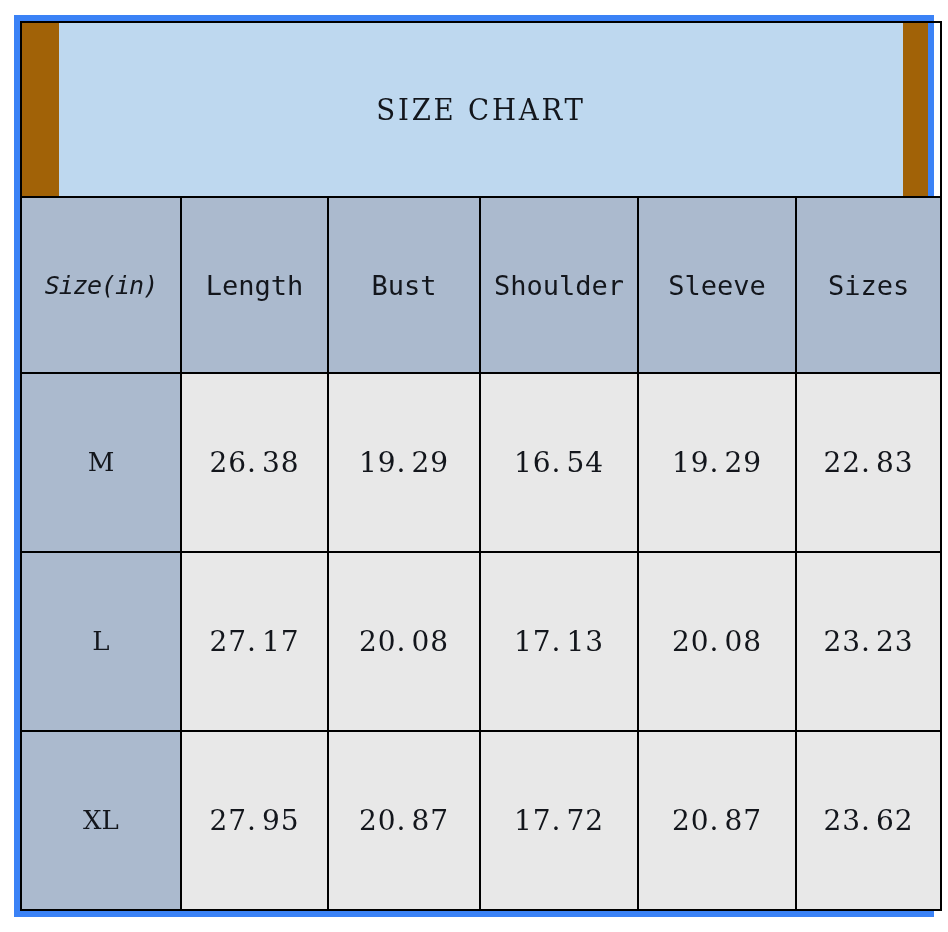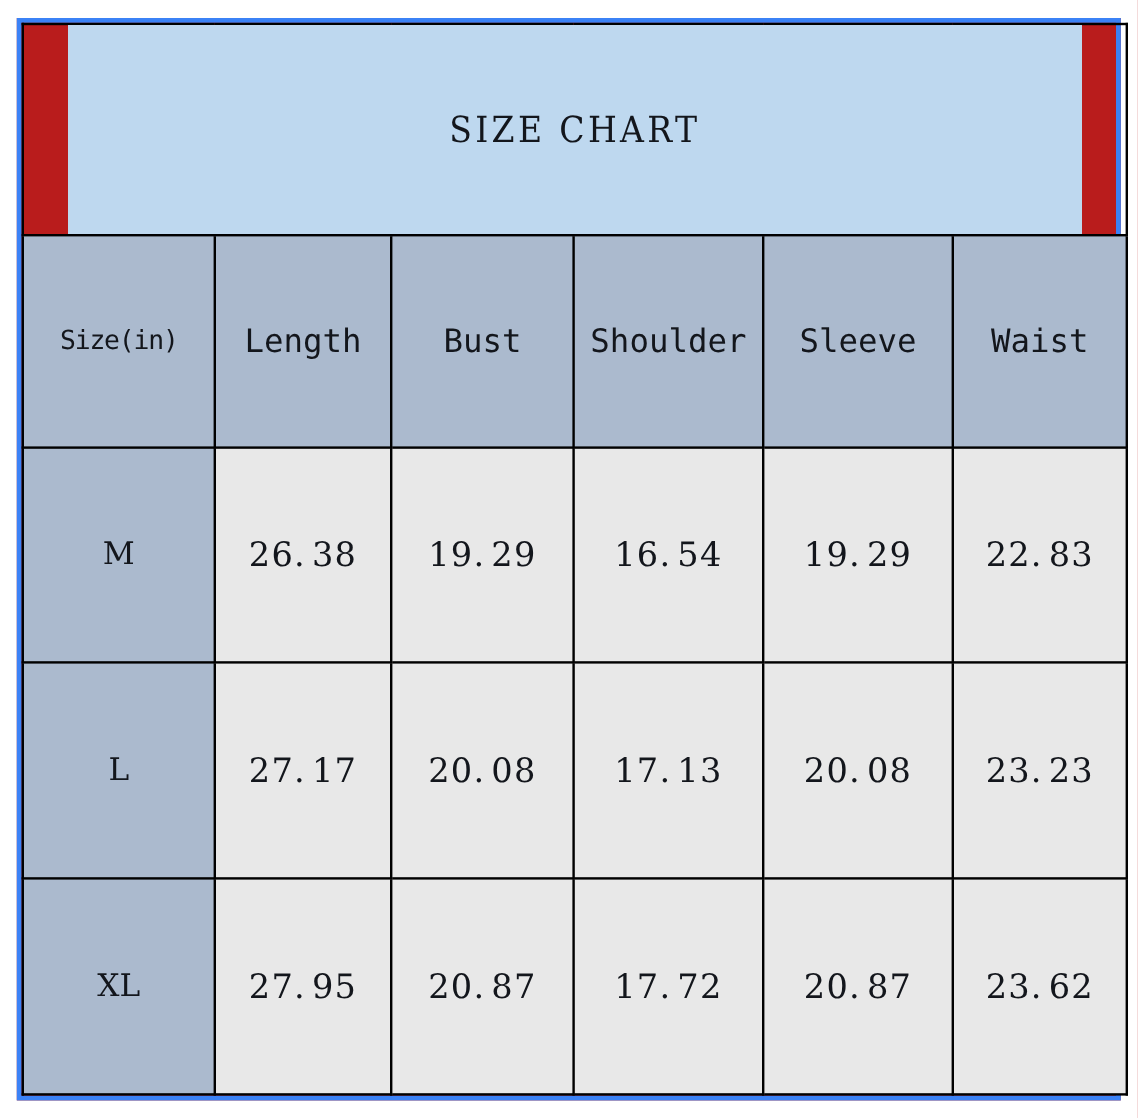--- a/index.html
+++ b/index.html
@@ -14,22 +14,22 @@
     overflow: hidden;
   }
 
   #chart-frame {
     position: absolute;
     left: 14px;
     top: 15px;
     width: 920px;
     height: 902px;
     box-sizing: border-box;
-    border: 4px solid #3b82f6;
-    background: #b91c1c;
+    border: 6px solid #3b82f6;
+    background: #a16207;
   }
 
   table.size-chart {
     width: 100%;
     height: 100%;
     border-collapse: collapse;
     table-layout: fixed;
   }
 
   table.size-chart td {
@@ -53,22 +53,23 @@
 
   
   tr.header-row td {
     background: #abbace;
     height: 98px;
     font-family: "DejaVu Sans Mono", monospace;
     font-size: 27px;
     letter-spacing: 0px;
   }
   tr.header-row td.size-head {
-    font-size: 22px;
+    font-size: 25px;
     letter-spacing: -1px;
+    font-style: italic;
   }
 
   
   tr.data-row td {
     height: 100px;
     background: #e8e8e8;
     font-family: "DejaVu Serif", serif;
     font-size: 28px;
   }
   tr.data-row td.size-label {
@@ -117,21 +118,21 @@
     <tbody>
       <tr>
         <td class="title-cell" colspan="6">SIZE CHART</td>
       </tr>
       <tr class="header-row">
         <td class="size-head">Size(in)</td>
         <td>Length</td>
         <td>Bust</td>
         <td>Shoulder</td>
         <td>Sleeve</td>
-        <td>Waist</td>
+        <td>Sizes</td>
       </tr>
 
       <tr class="data-row">
         <td class="size-label">M</td>
         <td class="num">26.<span class="dot-space"></span>38</td>
         <td class="num">19.<span class="dot-space"></span>29</td>
         <td class="num">16.<span class="dot-space"></span>54</td>
         <td class="num">19.<span class="dot-space"></span>29</td>
         <td class="num">22.<span class="dot-space"></span>83</td>
       </tr>

